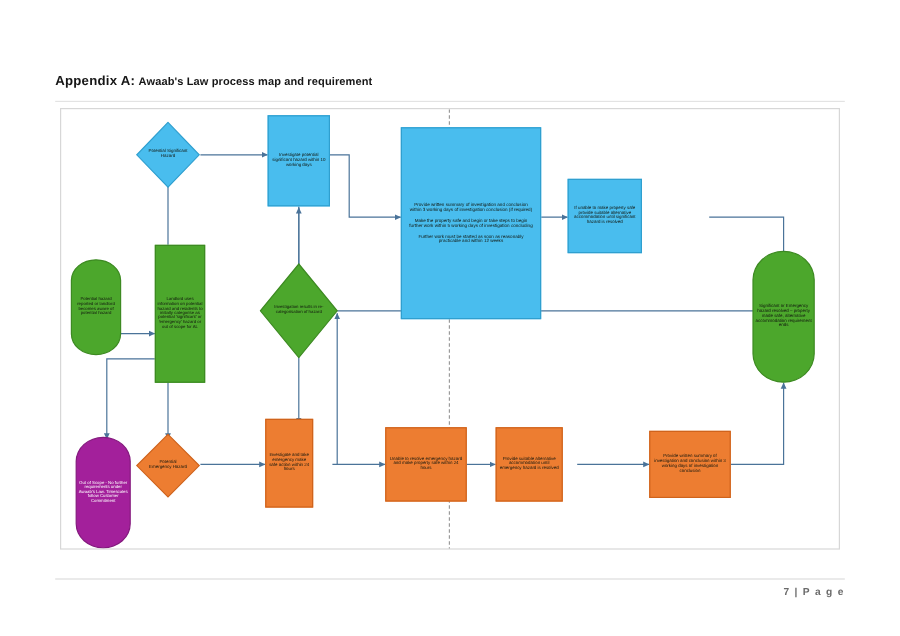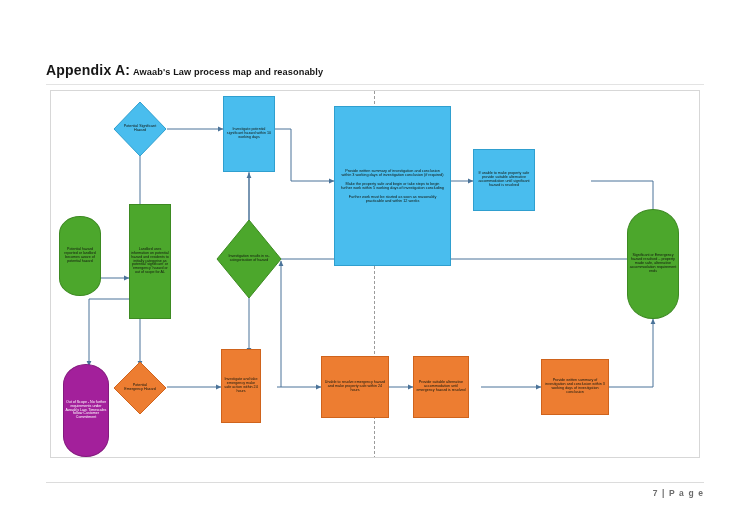--- a/index.html
+++ b/index.html
@@ -16,21 +16,21 @@
     background: #ffffff;
   }
   
   #heading {
     position: absolute;
     left: 46px; top: 62px;
     font-size: 10.5px;
     color: #161616;
     white-space: nowrap;
   }
-  #heading .appx { font-weight: bold; font-size: 14px; letter-spacing: .2px; }
+  #heading .appx { font-weight: bold; font-size: 11px; letter-spacing: .2px; }
   #heading .sub  { font-weight: bold; font-size: 9.2px; letter-spacing: .1px; }
 
   #rule-top {
     position: absolute;
     left: 46px; top: 84px;
     width: 658px; height: 1px;
     background: #e3e3e3;
   }
 
   
@@ -109,21 +109,21 @@
   
   #wires { position: absolute; left: 0; top: 0; width: 650px; height: 368px; }
 </style>
 </head>
 <body>
 
 <div id="page">
 
   <div id="heading">
     <span class="appx">Appendix A:</span>
-    <span class="sub">Awaab's Law process map and reasonably</span>
+    <span class="sub">Awaab's Law process map and requirement</span>
   </div>
 
   <div id="rule-top"></div>
 
   <div id="canvas">
 
     <svg id="wires" viewBox="0 0 650 368" xmlns="http://www.w3.org/2000/svg">
       <defs>
         <marker id="ah" markerWidth="6" markerHeight="6" refX="5" refY="3" orient="auto" markerUnits="strokeWidth">
           <path d="M0,0.6 L5.2,3 L0,5.4 z" fill="#4A7399"></path>

